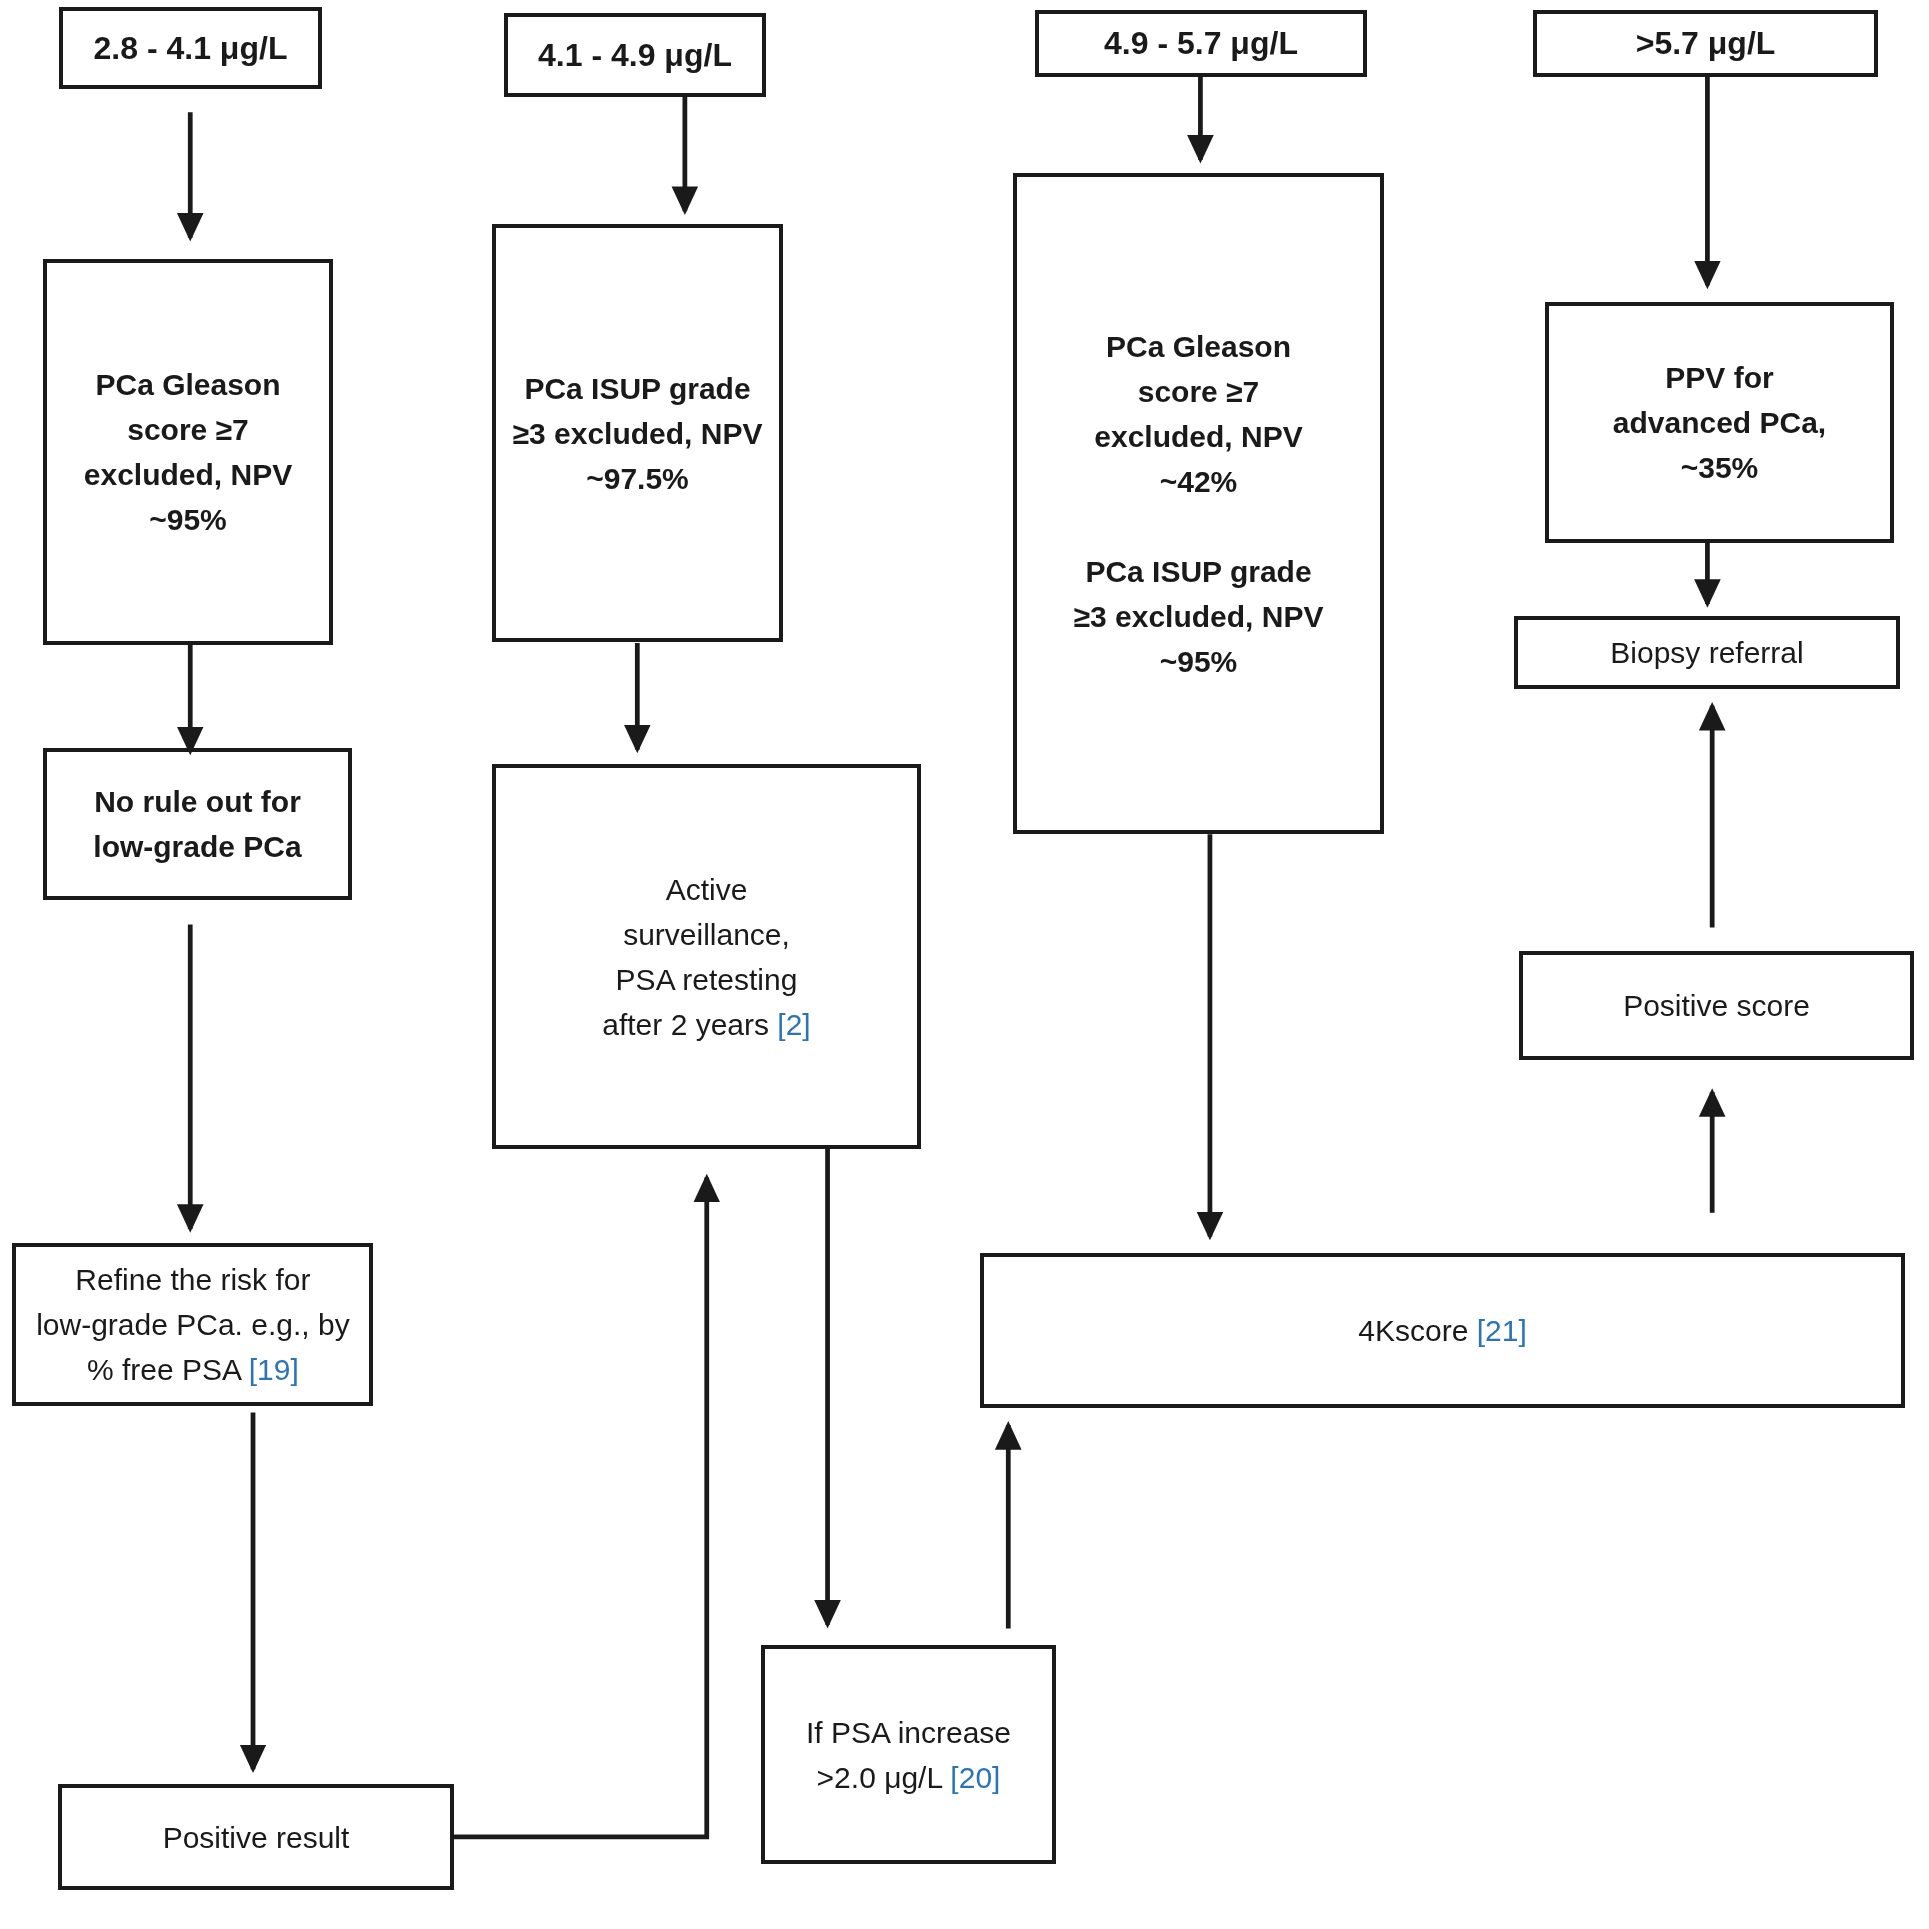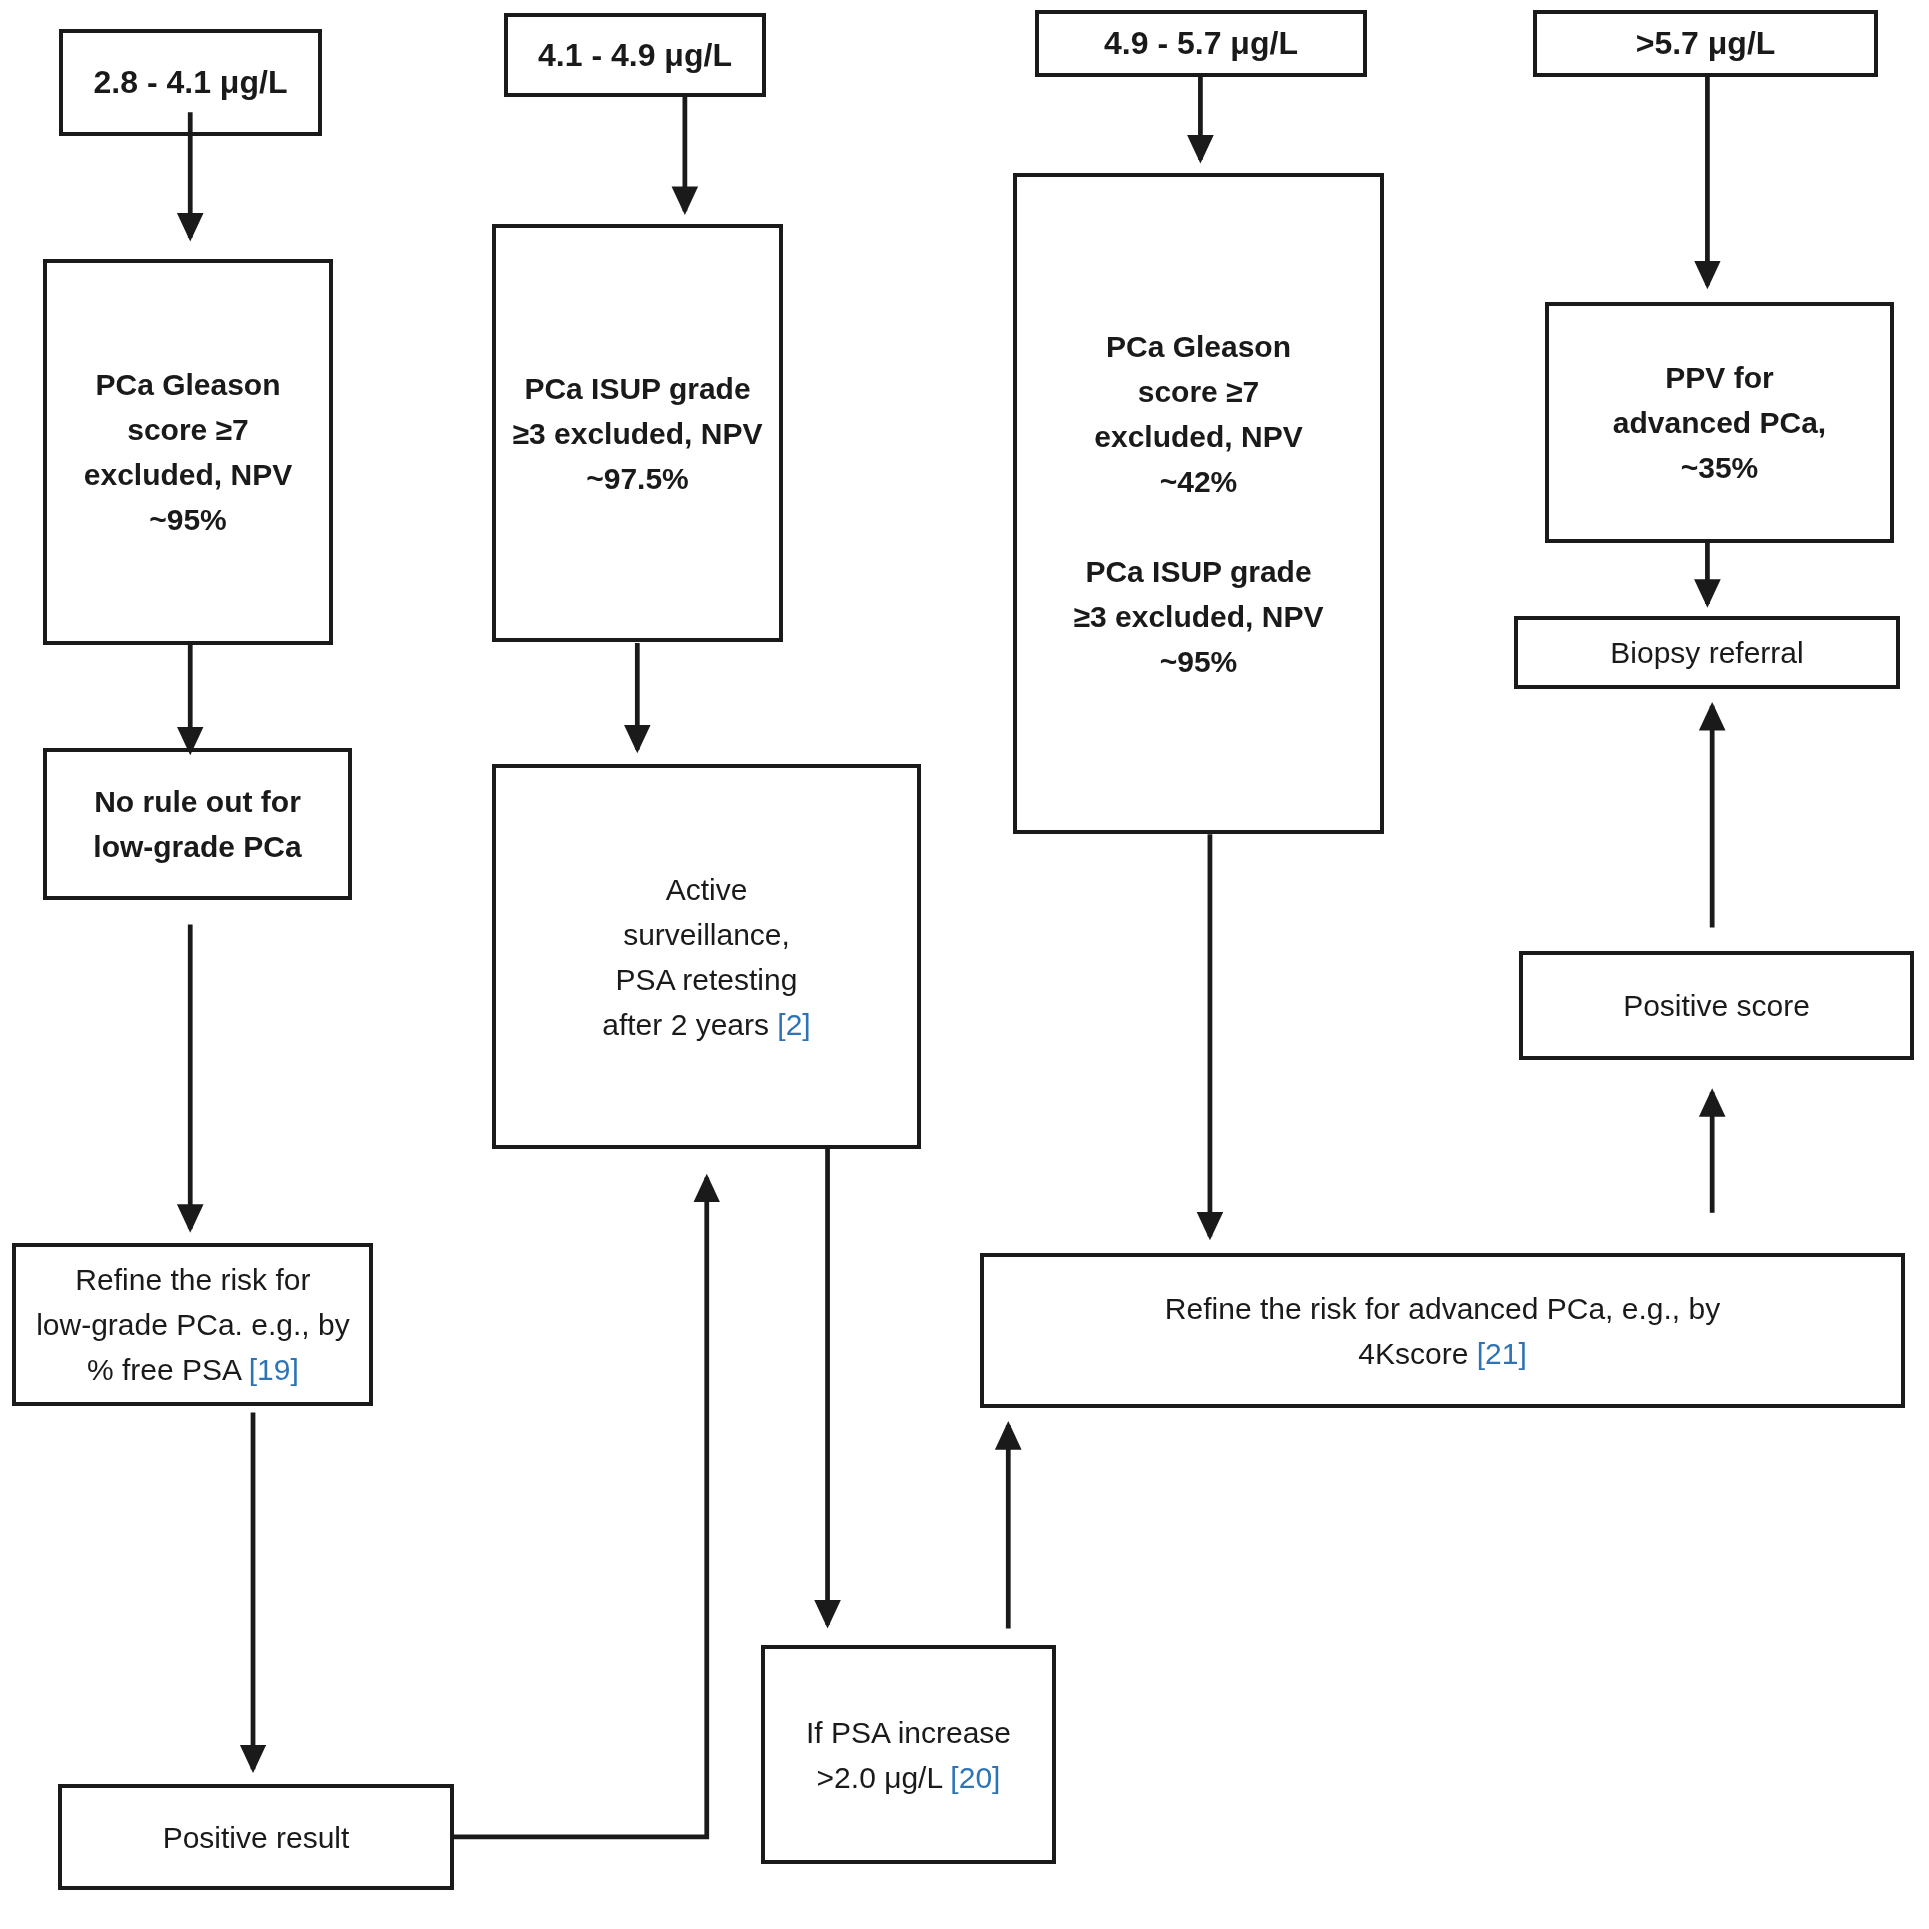--- a/index.html
+++ b/index.html
@@ -29,21 +29,21 @@
   .hdr{font-size:32px;font-weight:bold;line-height:1.15;}
   .line{min-height:1em;white-space:nowrap;}
   .cite{color:#2e74b5;}
   #arrows{position:absolute;left:0;top:0;pointer-events:none;}
 </style>
 </head>
 <body>
 
 <div id="canvas">
 
-  <div class="box hdr" style="left:59px;top:29px;width:263px;height:107px;">2.8 - 4.1 μg/L</div>
+  <div class="box hdr" style="left:59px;top:7px;width:263px;height:82px;">2.8 - 4.1 μg/L</div>
 
   <div class="box bold" style="left:43px;top:259px;width:290px;height:386px;">
       <div class="line">PCa Gleason</div>
       <div class="line">score ≥7</div>
       <div class="line">excluded, NPV</div>
       <div class="line">~95%</div>
     </div>
 
   <div class="box bold" style="left:43px;top:748px;width:309px;height:152px;">
       <div class="line">No rule out for</div>
@@ -87,21 +87,20 @@
       <div class="line">score ≥7</div>
       <div class="line">excluded, NPV</div>
       <div class="line">~42%</div>
       <div class="line">&nbsp;</div>
       <div class="line">PCa ISUP grade</div>
       <div class="line">≥3 excluded, NPV</div>
       <div class="line">~95%</div>
     </div>
 
   <div class="box" style="left:980px;top:1253px;width:925px;height:155px;">
-      <div class="line">Refine the risk for advanced PCa, e.g., by</div>
       <div class="line">4Kscore<span class="cite" style="color: rgb(46, 116, 181);"> [21]</span></div>
     </div>
 
   <div class="box hdr" style="left:1533px;top:9.5px;width:345px;height:67px;">&gt;5.7 μg/L</div>
 
   <div class="box bold" style="left:1534px;top:302px;width:349px;height:241px;margin-left:11px;">
       <div class="line">PPV for</div>
       <div class="line">advanced PCa,</div>
       <div class="line">~35%</div>
     </div>

